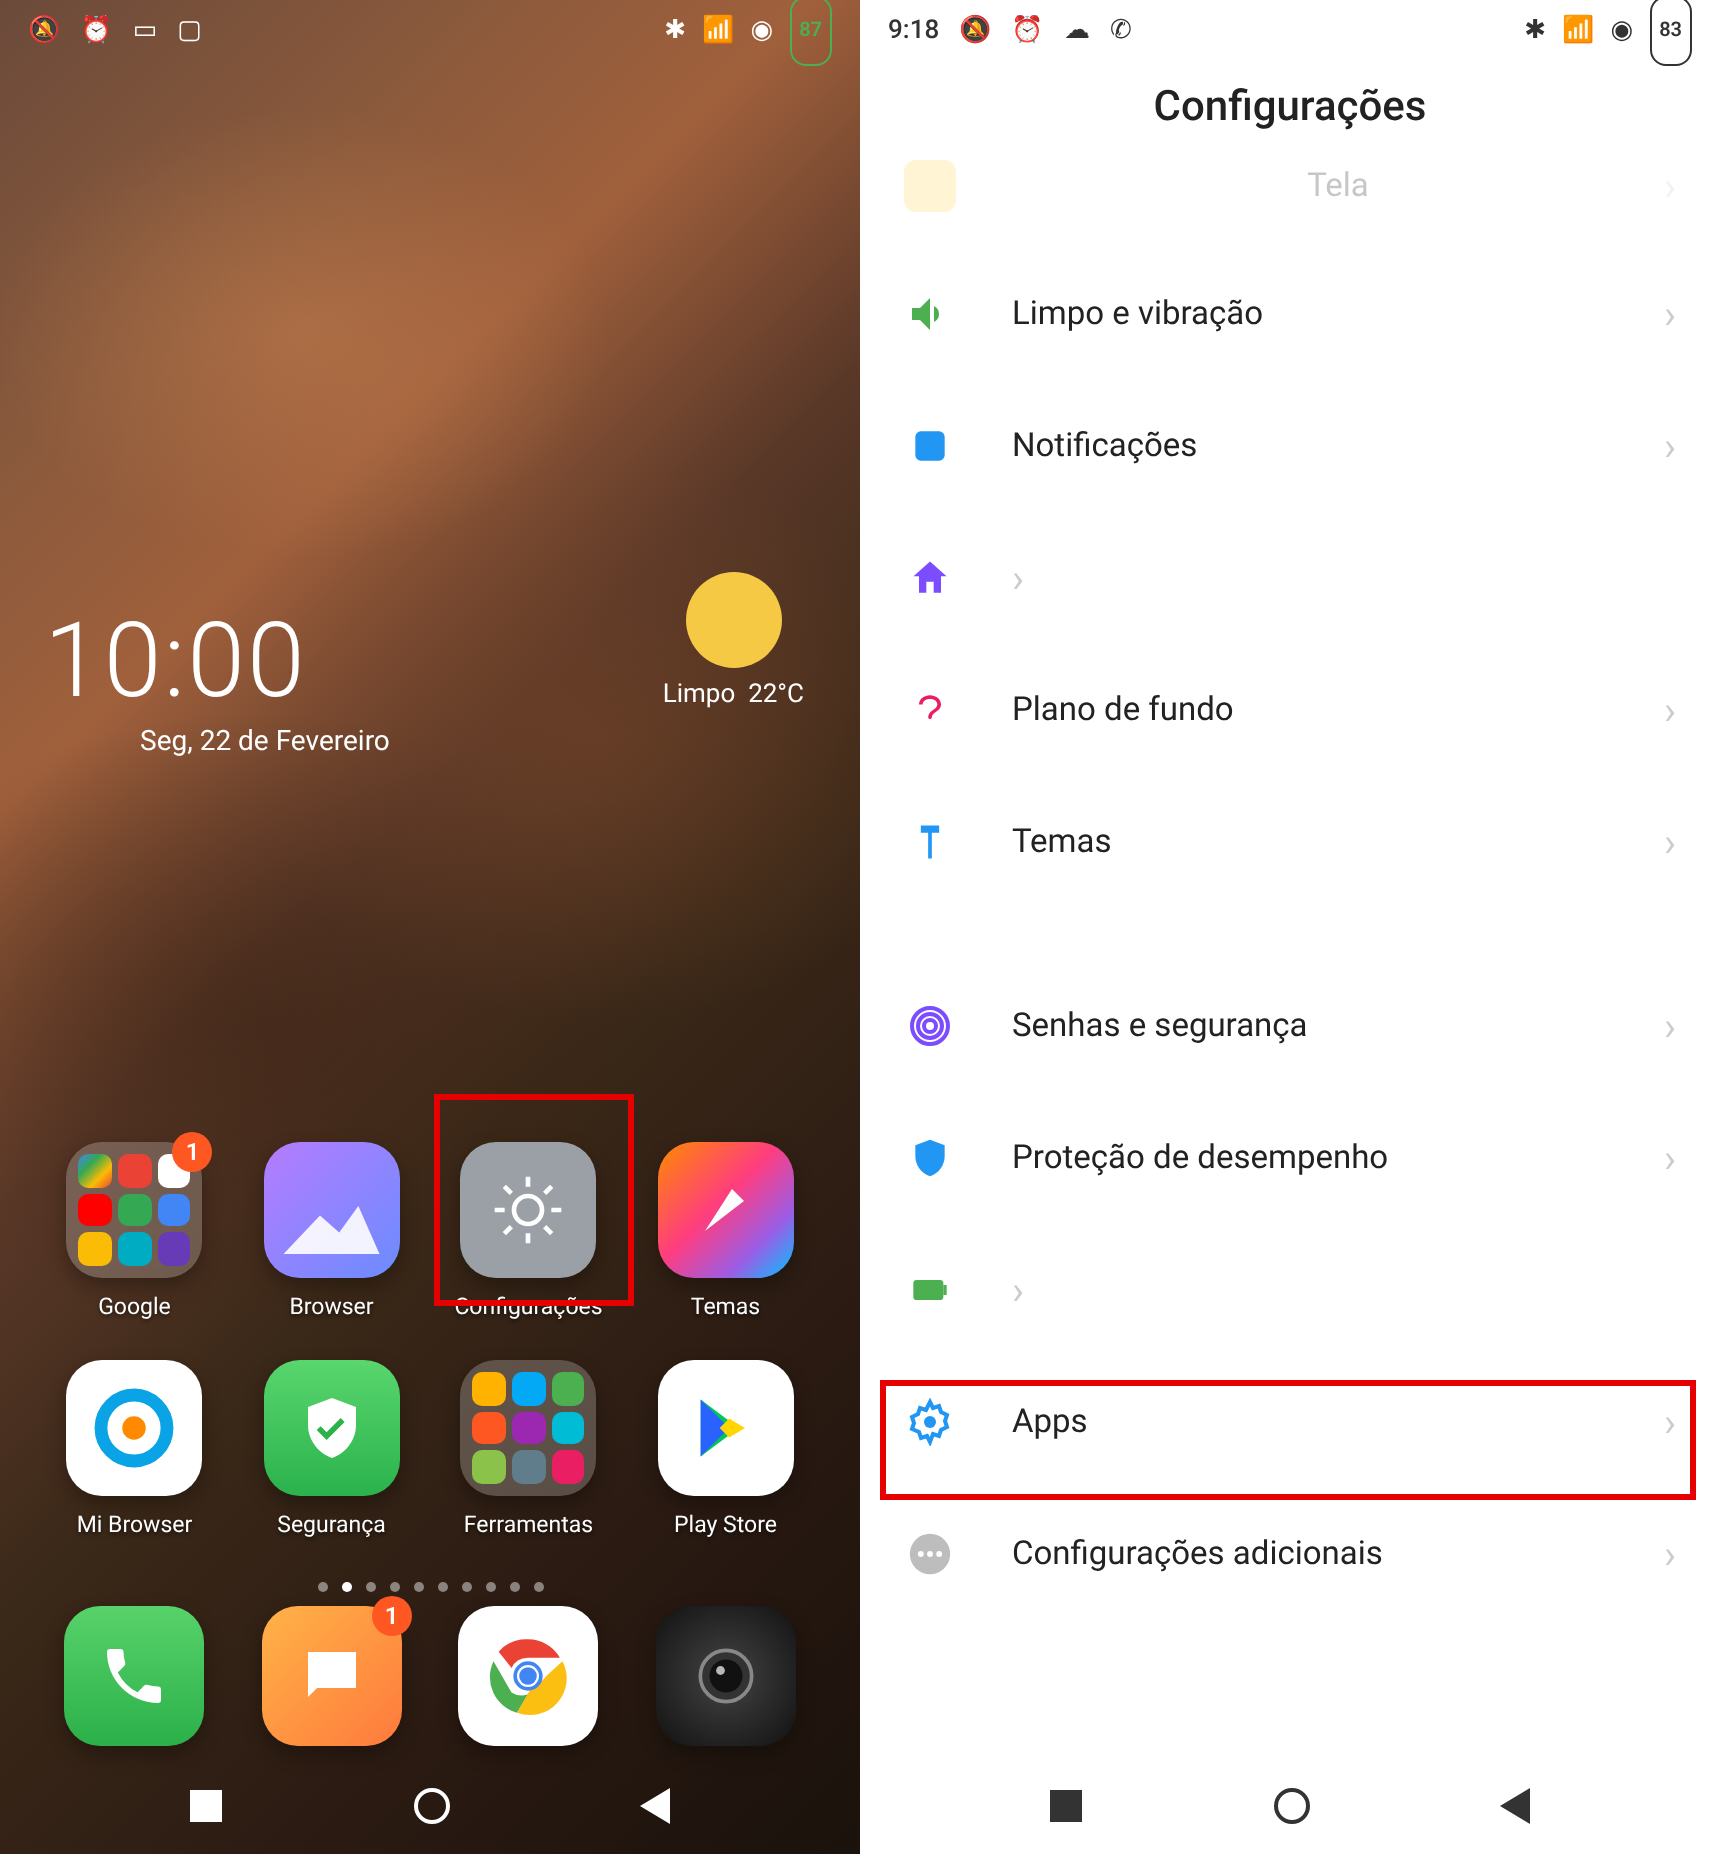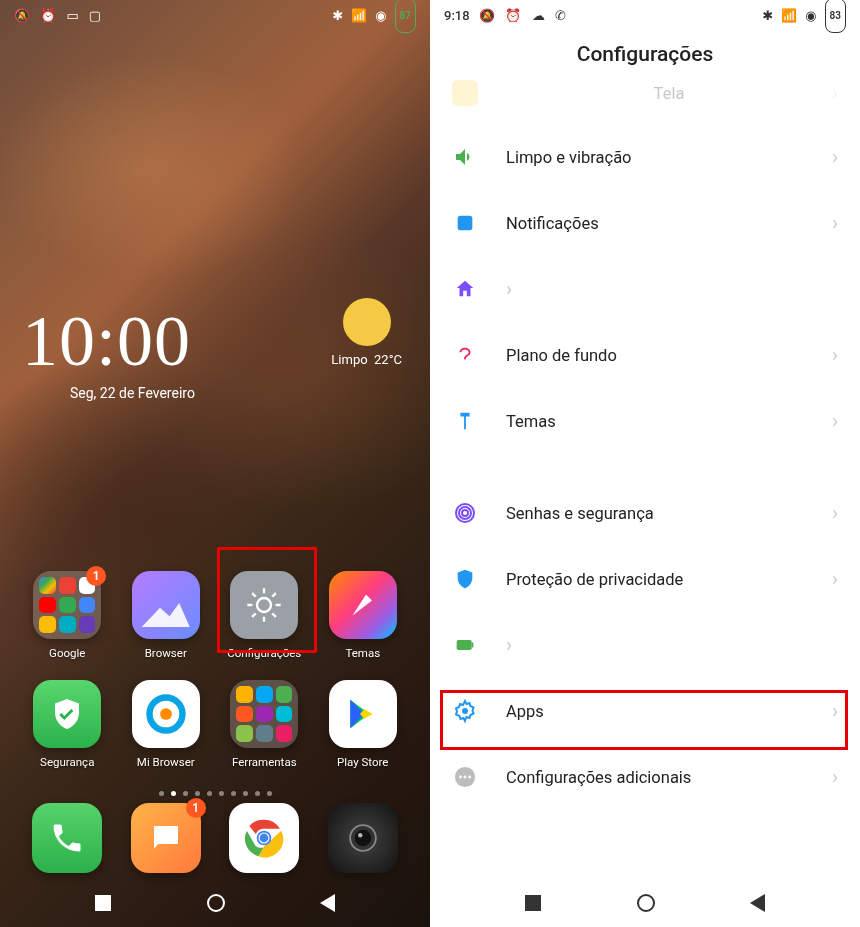--- a/index.html
+++ b/index.html
@@ -17,23 +17,23 @@
   .statusbar .sb-left { display:flex; gap:10px; align-items:center; }
   .statusbar .sb-right { margin-left:auto; display:flex; gap:8px; align-items:center; }
   .left .statusbar { color:#fff; }
   .right .statusbar { color:#333; }
 
   .batt-pill { display:inline-flex; align-items:center; border:1.5px solid currentColor; border-radius:8px; padding:11px 4px; font-size:10px; font-weight:600; gap:2px; }
   .batt-pill.green { color:#4caf50; border-color:#4caf50; }
 
   
   .clock-block { position:absolute; left:22px; top:300px; color:#fff; }
-  .clock-time { font-size:72px; font-weight:300; letter-spacing:1px;font-family:Liberation Serif, serif; }
+  .clock-time { font-size:52px; font-weight:300; letter-spacing:1px; }
   .clock-date { font-size:14px; margin-top:2px;margin-left:48px; }
-  .weather-block { position:absolute; right:28px; top:298px; text-align:center; color:#fff; }
+  .weather-block { position:absolute; right:28px; top:286px; text-align:center; color:#fff; }
   .sun { width:48px; height:48px; border-radius:50%; background:#f6c945; margin:0 auto 6px; }
   .weather-text { font-size:13px; }
 
   
   .app-grid { position:absolute; left:0; right:0; bottom:138px; padding:0 18px; display:grid; grid-template-columns:repeat(4,1fr); row-gap:20px; justify-items:center; }
   .app { width:90px; display:flex; flex-direction:column; align-items:center; position:relative; }
   .icon { width:68px; height:68px; border-radius:18px; display:flex; align-items:center; justify-content:center; box-shadow:0 4px 10px rgba(0,0,0,.3); position:relative; }
   .app-label { color:#fff; font-size:11.5px; margin-top:7px; text-align:center; white-space:nowrap; text-shadow:0 1px 2px rgba(0,0,0,.6); }
   .badge { position:absolute; top:-5px; right:-5px; min-width:20px; height:20px; border-radius:10px; background:#ff5722; color:#fff; font-size:12px; display:flex; align-items:center; justify-content:center; font-weight:600; }
 
@@ -152,37 +152,37 @@
     <div class="app">
       <div class="icon i-temas">
         <svg viewBox="0 0 24 24">
             <path fill="#fff" d="M5 19l9-14 4 4-13 10z"></path>
           </svg>
       </div>
       <div class="app-label">Temas</div>
     </div>
 
     <div class="app">
+      <div class="icon i-browser">
+        <svg viewBox="0 0 24 24" width="44" height="44">
+            <circle cx="12" cy="12" r="9" fill="none" stroke="#0aa3e6" stroke-width="3.5"></circle>
+            <circle cx="12" cy="12" r="3.2" fill="#ff8a00"></circle>
+          </svg>
+      </div>
+      <div class="app-label">Mi Browser</div>
+    </div>
+
+    <div class="app">
       <div class="icon i-seguranca">
         <svg viewBox="0 0 24 24" width="36" height="36" fill="#fff">
             <path d="M12 2l8 3v6c0 5-3.4 9.4-8 11-4.6-1.6-8-6-8-11V5l8-3z"></path>
             <path fill="#2bb24c" d="M10.2 13.4l-2-2-1.3 1.3 3.3 3.3 6-6-1.3-1.3z"></path>
           </svg>
       </div>
       <div class="app-label">Segurança</div>
-    </div>
-
-    <div class="app">
-      <div class="icon i-browser">
-        <svg viewBox="0 0 24 24" width="44" height="44">
-            <circle cx="12" cy="12" r="9" fill="none" stroke="#0aa3e6" stroke-width="3.5"></circle>
-            <circle cx="12" cy="12" r="3.2" fill="#ff8a00"></circle>
-          </svg>
-      </div>
-      <div class="app-label">Mi Browser</div>
     </div>
 
     <div class="app">
       <div class="icon i-ferramentas">
         <div class="folder-grid">
           <div class="mini" style="background:#ffb300;"></div>
           <div class="mini" style="background:#03a9f4;"></div>
           <div class="mini" style="background:#4caf50;"></div>
           <div class="mini" style="background:#ff5722;"></div>
           <div class="mini" style="background:#9c27b0;"></div>
@@ -360,21 +360,21 @@
       <div class="row-label">Senhas e segurança</div>
       <div class="chev">›</div>
     </div>
 
     <div class="setting-row">
       <div class="row-icon">
           <svg viewBox="0 0 24 24" width="22" height="22" fill="#2196f3">
             <path d="M12 2l8 3v6c0 5-3.4 9.4-8 11-4.6-1.6-8-6-8-11V5l8-3z"></path>
           </svg>
         </div>
-      <div class="row-label">Proteção de privacidade</div>
+      <div class="row-label">Proteção de desempenho</div>
       <div class="chev">›</div>
     </div>
 
     <div class="setting-row">
       <div class="row-icon">
           <svg viewBox="0 0 24 24" width="24" height="20" fill="#4caf50">
             <rect x="2" y="6" width="18" height="12" rx="2"></rect>
             <rect x="20" y="9" width="2" height="6"></rect>
           </svg>
         </div>

